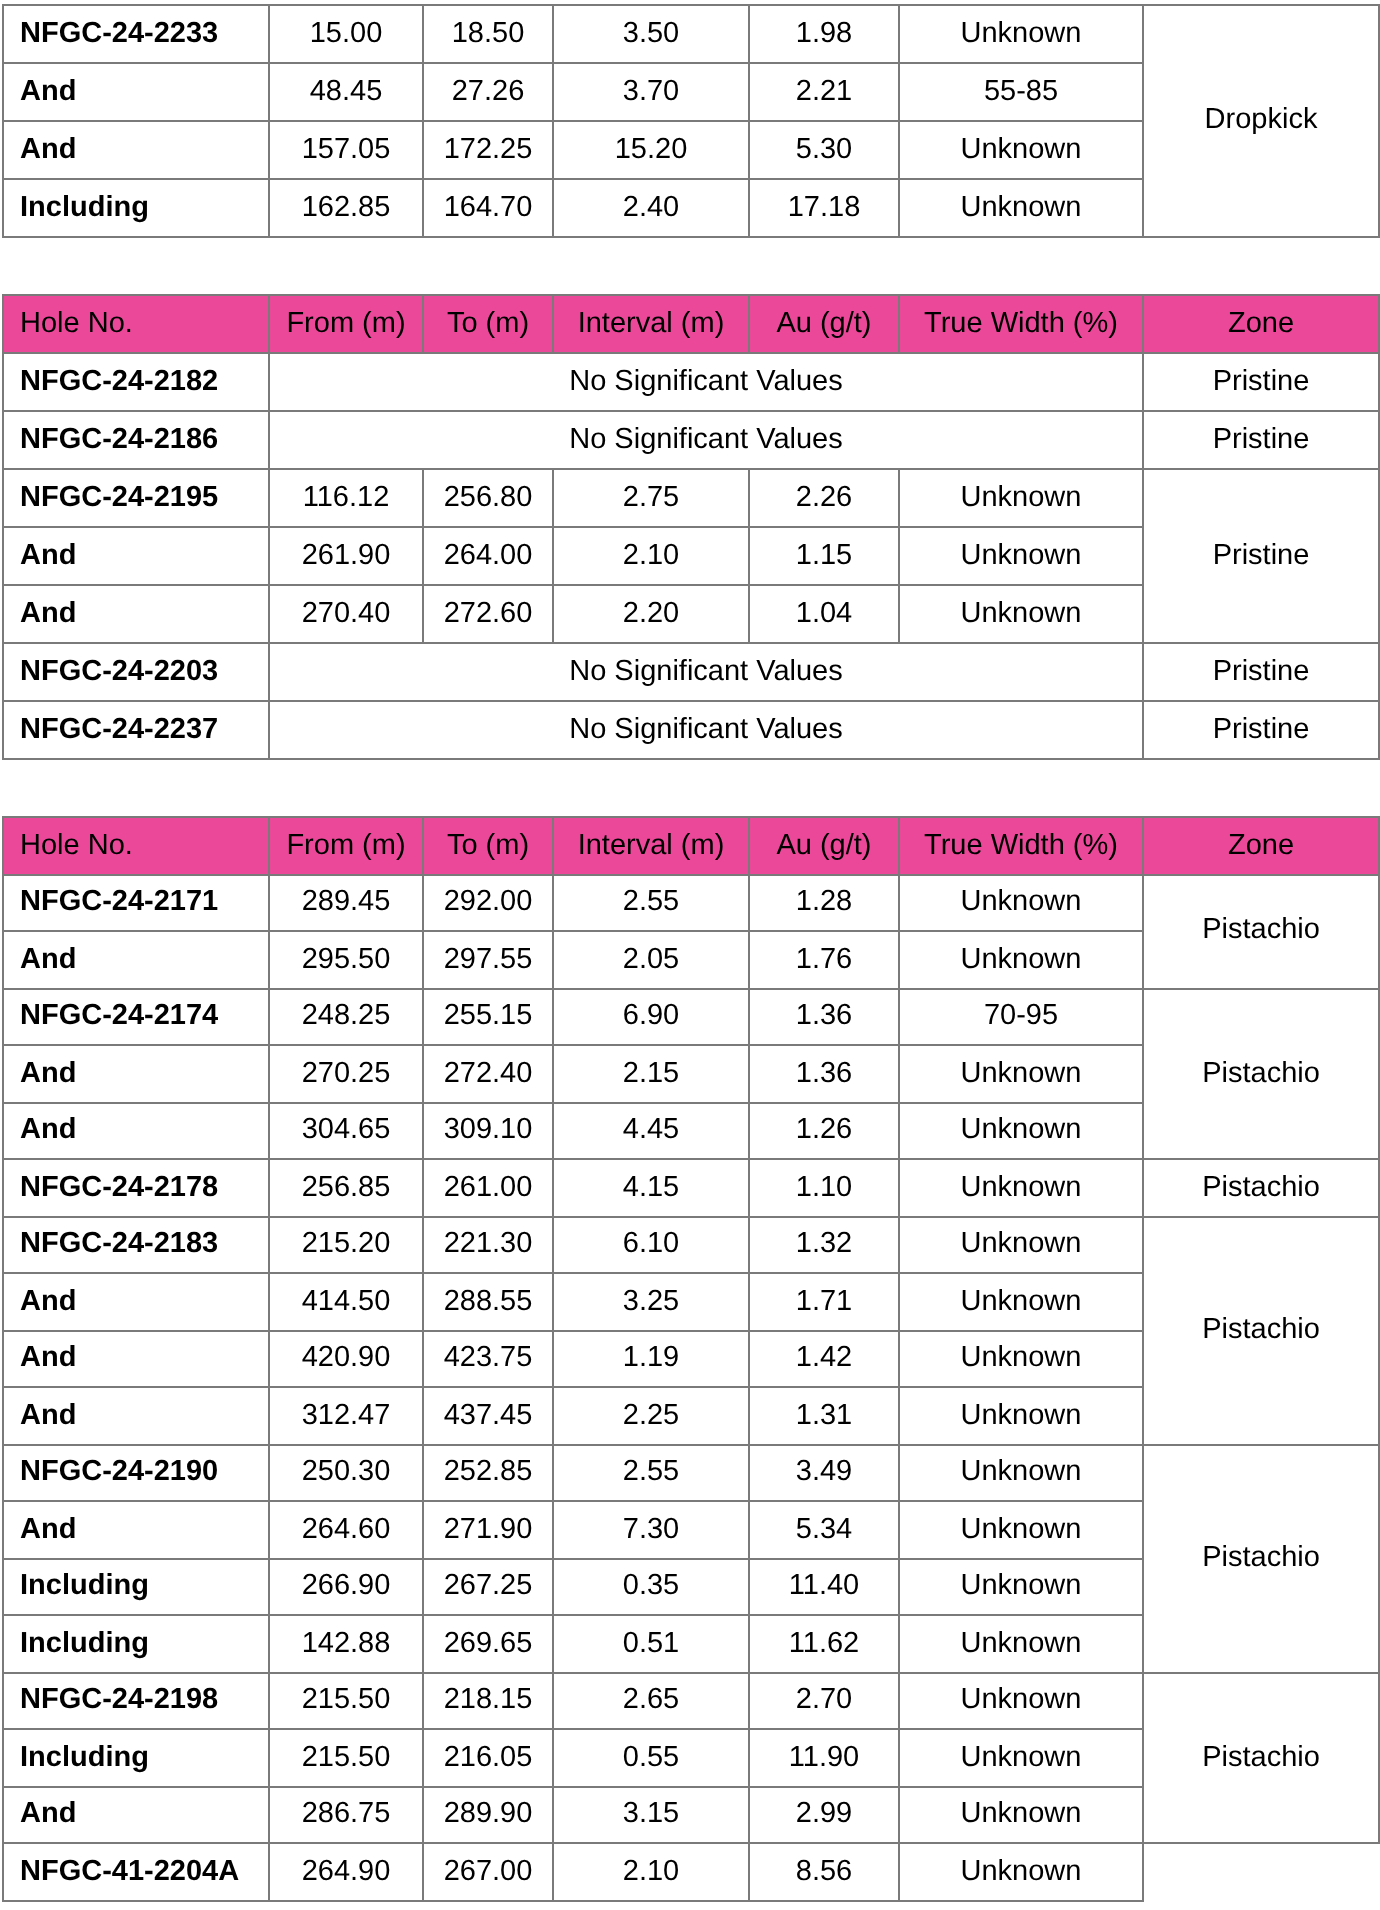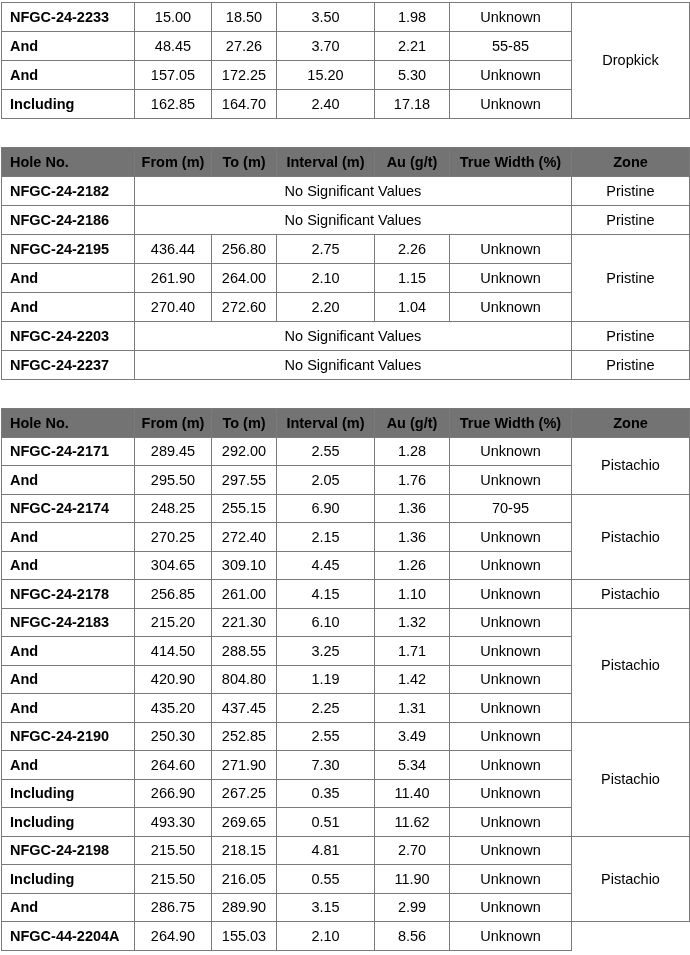--- a/index.html
+++ b/index.html
@@ -33,22 +33,22 @@
     line-height: 1;
     vertical-align: middle;
     overflow: hidden;
     white-space: nowrap;
     text-align: center;
     font-weight: normal;
   }
   #table-2 th, #table-2 td { height: 27.5px; }
 
   .data-table th {
-    background: #737373;
-    font-weight: bold;
+    background: #ec4899;
+    font-weight: normal;
   }
   .data-table th.left-align,
   .data-table td.label-cell {
     text-align: left;
     padding-left: 8px;
   }
   .data-table td.label-cell { font-weight: bold; }
   .data-table td.cut-cell {
     border-bottom: none;
     border-right: none;
@@ -130,21 +130,21 @@
         <td colspan="5">No Significant Values</td>
         <td rowspan="1">Pristine</td>
       </tr>
       <tr>
         <td class="label-cell">NFGC-24-2186</td>
         <td colspan="5">No Significant Values</td>
         <td rowspan="1">Pristine</td>
       </tr>
       <tr>
         <td class="label-cell">NFGC-24-2195</td>
-        <td>436.44</td>
+        <td>116.12</td>
         <td>256.80</td>
         <td>2.75</td>
         <td>2.26</td>
         <td>Unknown</td>
         <td rowspan="3">Pristine</td>
       </tr>
       <tr>
         <td class="label-cell">And</td>
         <td>261.90</td>
         <td>264.00</td>
@@ -258,28 +258,28 @@
         <td class="label-cell">And</td>
         <td>414.50</td>
         <td>288.55</td>
         <td>3.25</td>
         <td>1.71</td>
         <td>Unknown</td>
       </tr>
       <tr>
         <td class="label-cell">And</td>
         <td>420.90</td>
-        <td>804.80</td>
+        <td>423.75</td>
         <td>1.19</td>
         <td>1.42</td>
         <td>Unknown</td>
       </tr>
       <tr>
         <td class="label-cell">And</td>
-        <td>435.20</td>
+        <td>312.47</td>
         <td>437.45</td>
         <td>2.25</td>
         <td>1.31</td>
         <td>Unknown</td>
       </tr>
       <tr>
         <td class="label-cell">NFGC-24-2190</td>
         <td>250.30</td>
         <td>252.85</td>
         <td>2.55</td>
@@ -298,31 +298,31 @@
       <tr>
         <td class="label-cell">Including</td>
         <td>266.90</td>
         <td>267.25</td>
         <td>0.35</td>
         <td>11.40</td>
         <td>Unknown</td>
       </tr>
       <tr>
         <td class="label-cell">Including</td>
-        <td>493.30</td>
+        <td>142.88</td>
         <td>269.65</td>
         <td>0.51</td>
         <td>11.62</td>
         <td>Unknown</td>
       </tr>
       <tr>
         <td class="label-cell">NFGC-24-2198</td>
         <td>215.50</td>
         <td>218.15</td>
-        <td>4.81</td>
+        <td>2.65</td>
         <td>2.70</td>
         <td>Unknown</td>
         <td rowspan="3">Pistachio</td>
       </tr>
       <tr>
         <td class="label-cell">Including</td>
         <td>215.50</td>
         <td>216.05</td>
         <td>0.55</td>
         <td>11.90</td>
@@ -330,22 +330,22 @@
       </tr>
       <tr>
         <td class="label-cell">And</td>
         <td>286.75</td>
         <td>289.90</td>
         <td>3.15</td>
         <td>2.99</td>
         <td>Unknown</td>
       </tr>
       <tr>
-        <td class="label-cell">NFGC-44-2204A</td>
+        <td class="label-cell">NFGC-41-2204A</td>
         <td>264.90</td>
-        <td>155.03</td>
+        <td>267.00</td>
         <td>2.10</td>
         <td>8.56</td>
         <td>Unknown</td>
         <td rowspan="1" class="cut-cell"></td>
       </tr>
     </tbody>
   </table>
 
 </body></html>

